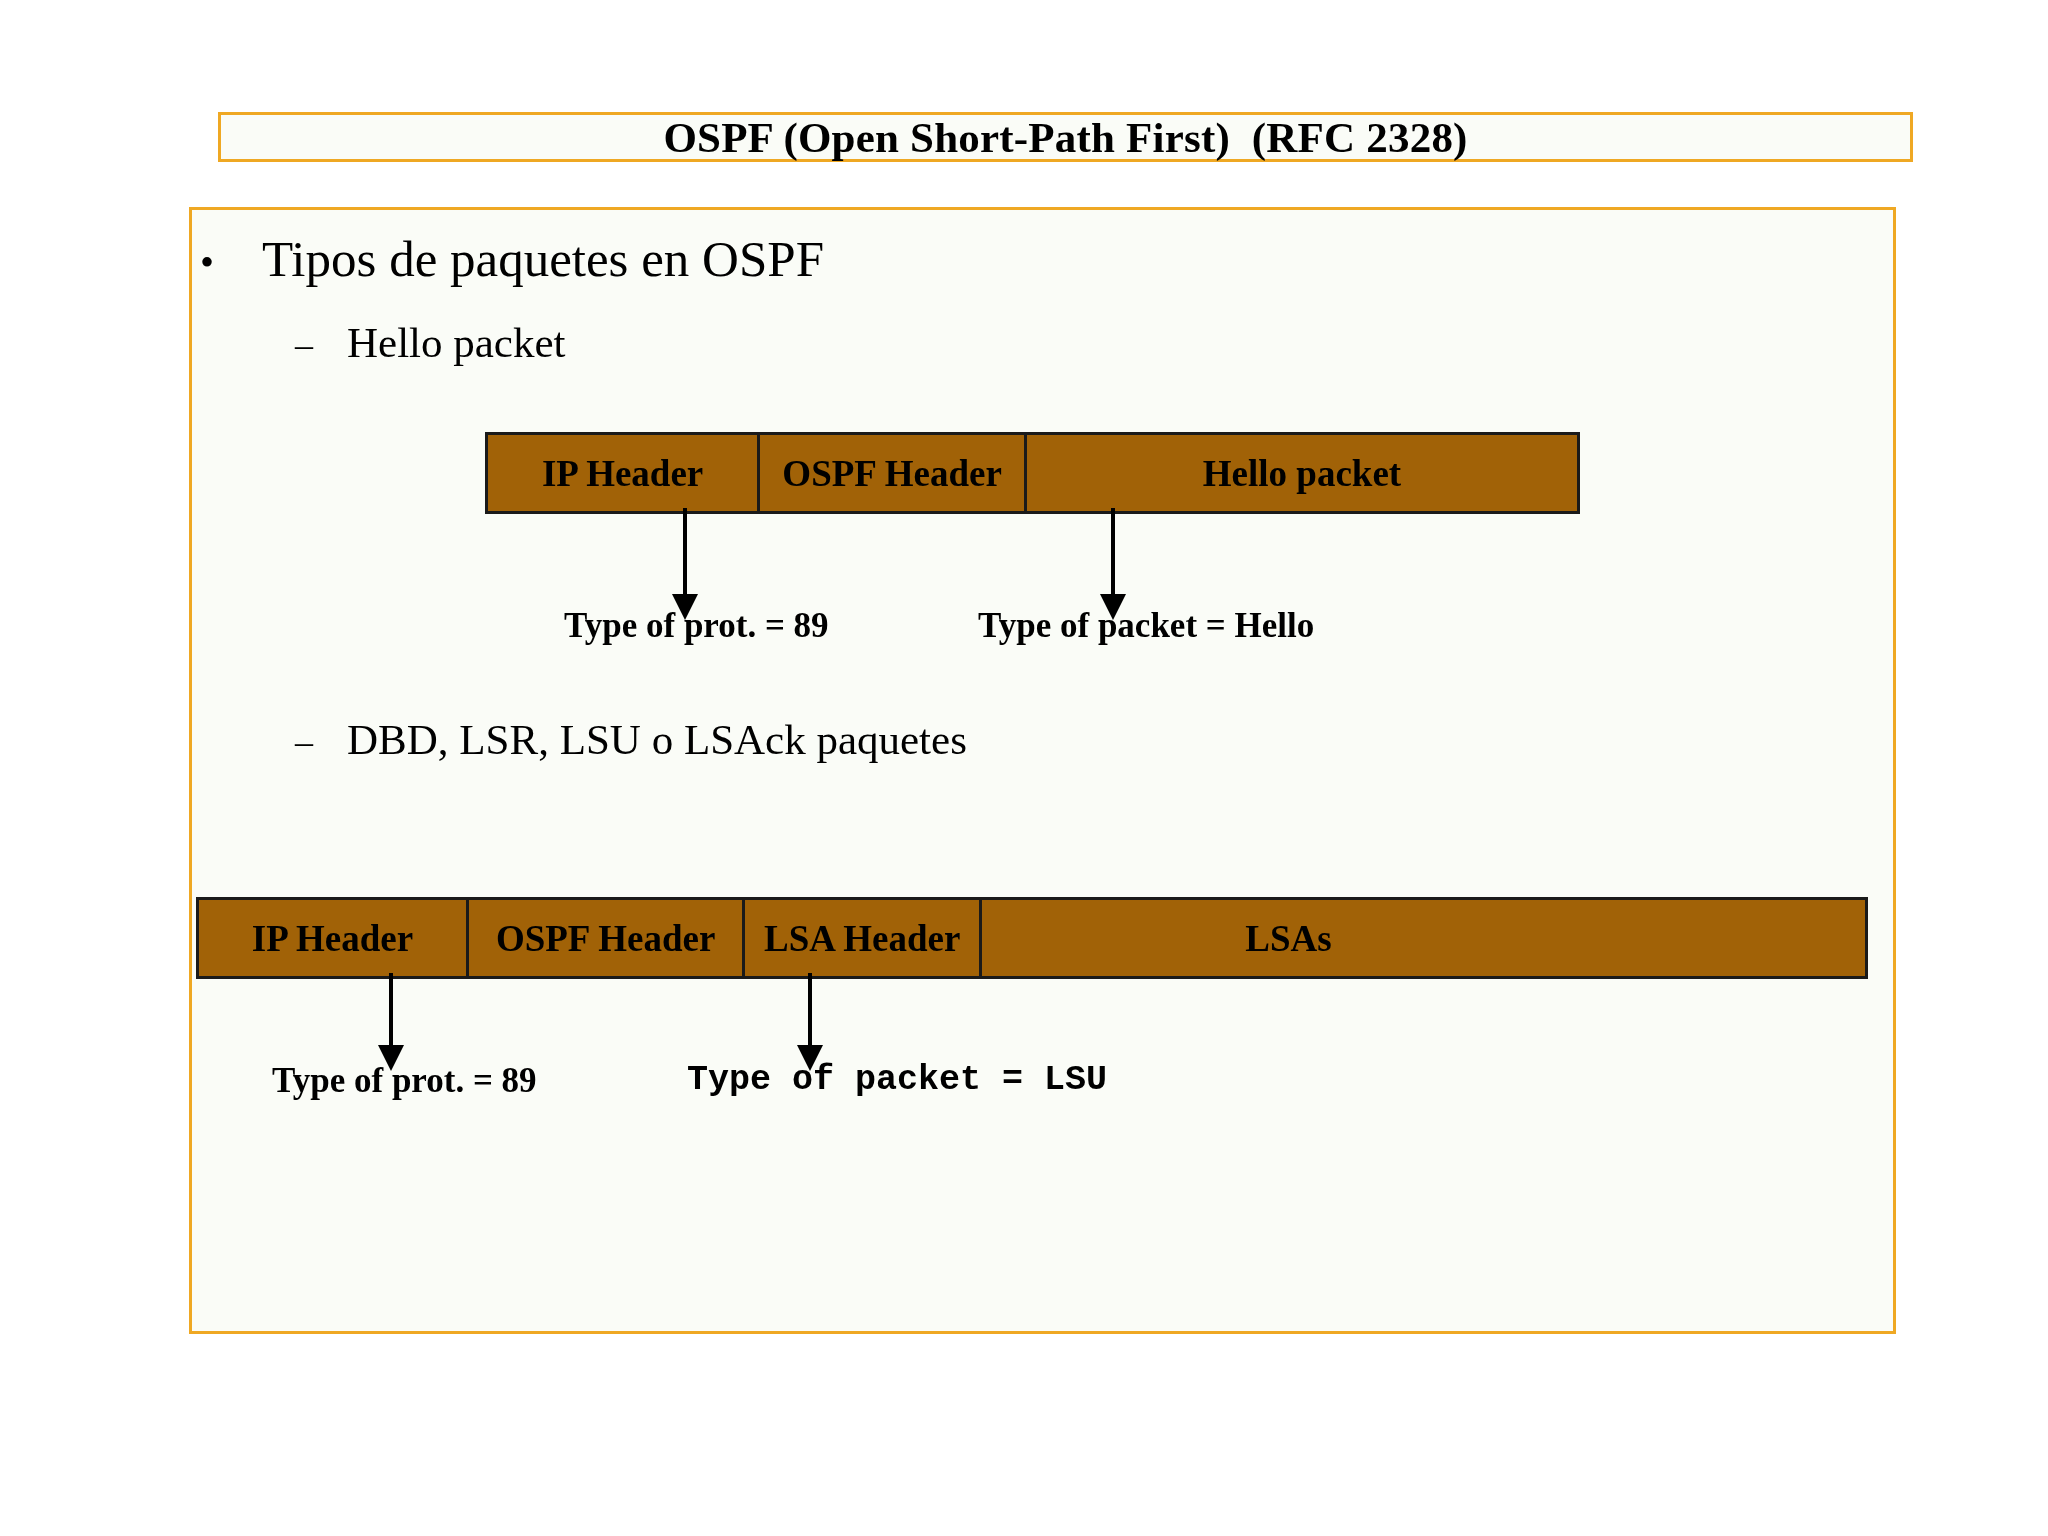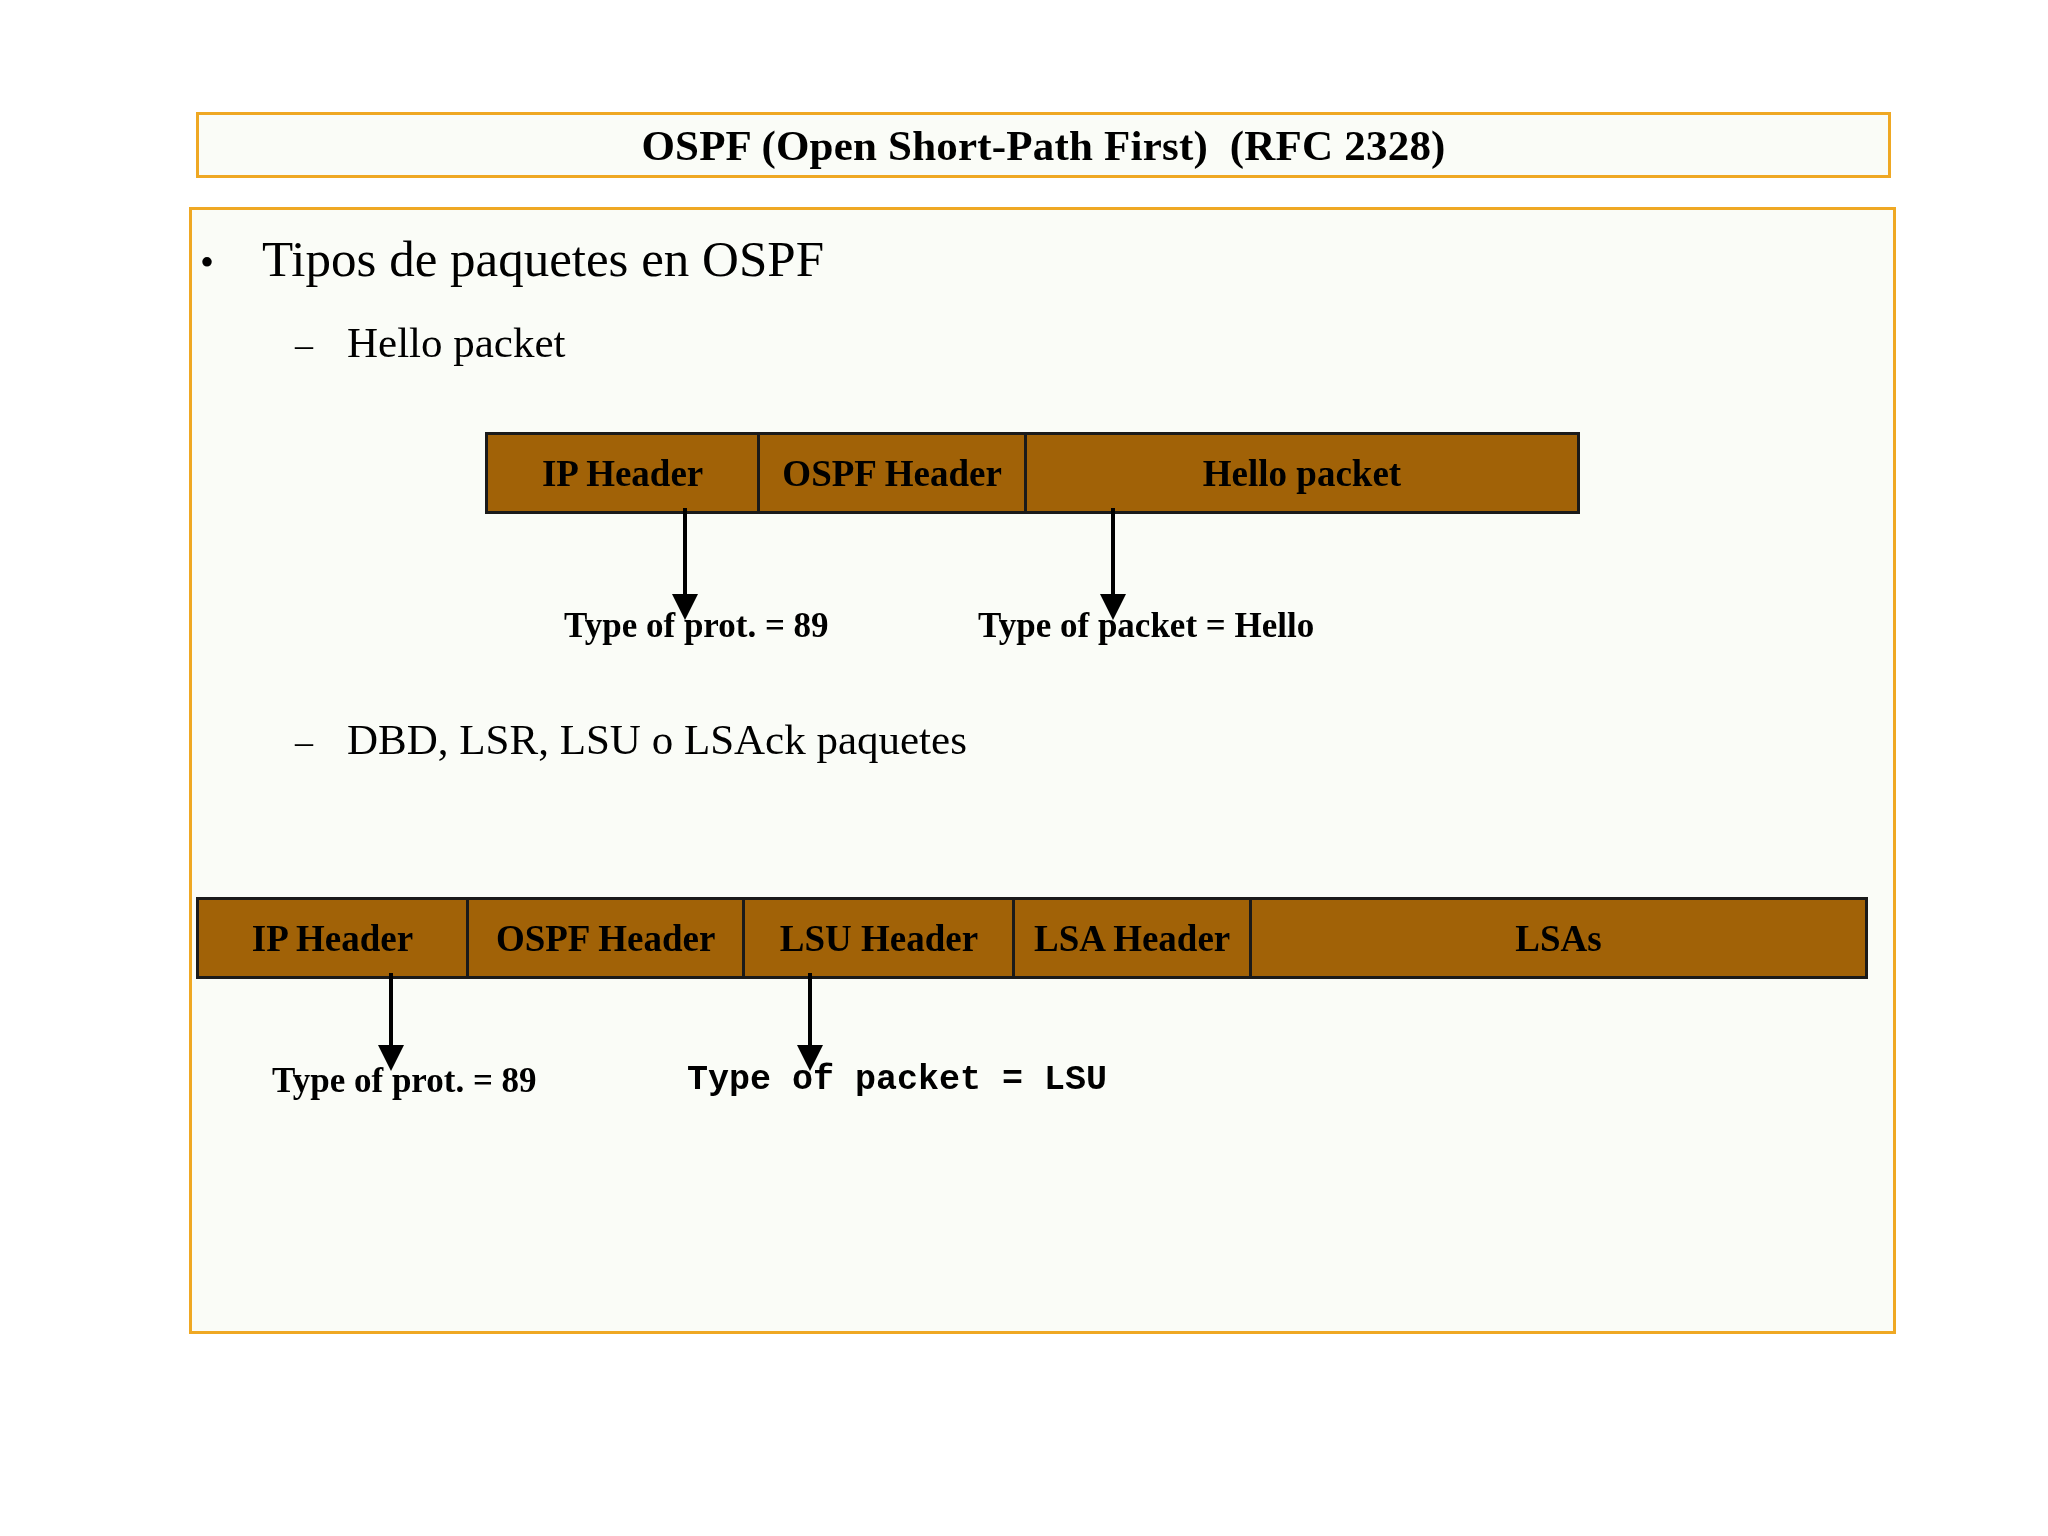--- a/index.html
+++ b/index.html
@@ -12,24 +12,24 @@
     height: 1536px;
     position: relative;
     overflow: hidden;
     font-family: "Liberation Serif", "DejaVu Serif", serif;
     color: #000000;
   }
 
   
   #title-frame {
     position: absolute;
-    left: 196px;
+    left: 218px;
     top: 112px;
     width: 1695px;
-    height: 66px;
+    height: 50px;
     box-sizing: border-box;
     border: 3px solid #EFA823;
     background: #FAFCF7;
     display: flex;
     align-items: center;
     justify-content: center;
   }
   #title-text {
     font-size: 43px;
     font-weight: bold;
@@ -192,21 +192,20 @@
   <div class="stem" style="height:86px"></div>
   <div class="head" style="top:86px"></div>
 </div>
 
 <div class="annotation" id="label-hello-proto">Type of prot. = 89</div>
 <div class="annotation" id="label-hello-packet">Type of packet = Hello</div>
 
 <div class="packet-row" id="packet-row-lsu">
   <div class="packet-cell" style="width:16.2%">IP Header</div>
   <div class="packet-cell" style="width:16.6%">OSPF Header</div>
-  <div class="packet-cell" style="width:16.2%">LSU Header</div>
   <div class="packet-cell" style="width:14.2%">LSA Header</div>
   <div class="packet-cell" style="width:36.8%">LSAs</div>
 </div>
 
 <div class="arrow" id="arrow-lsu-proto">
   <div class="stem" style="height:72px"></div>
   <div class="head" style="top:72px"></div>
 </div>
 <div class="arrow" id="arrow-lsu-packet">
   <div class="stem" style="height:72px"></div>

